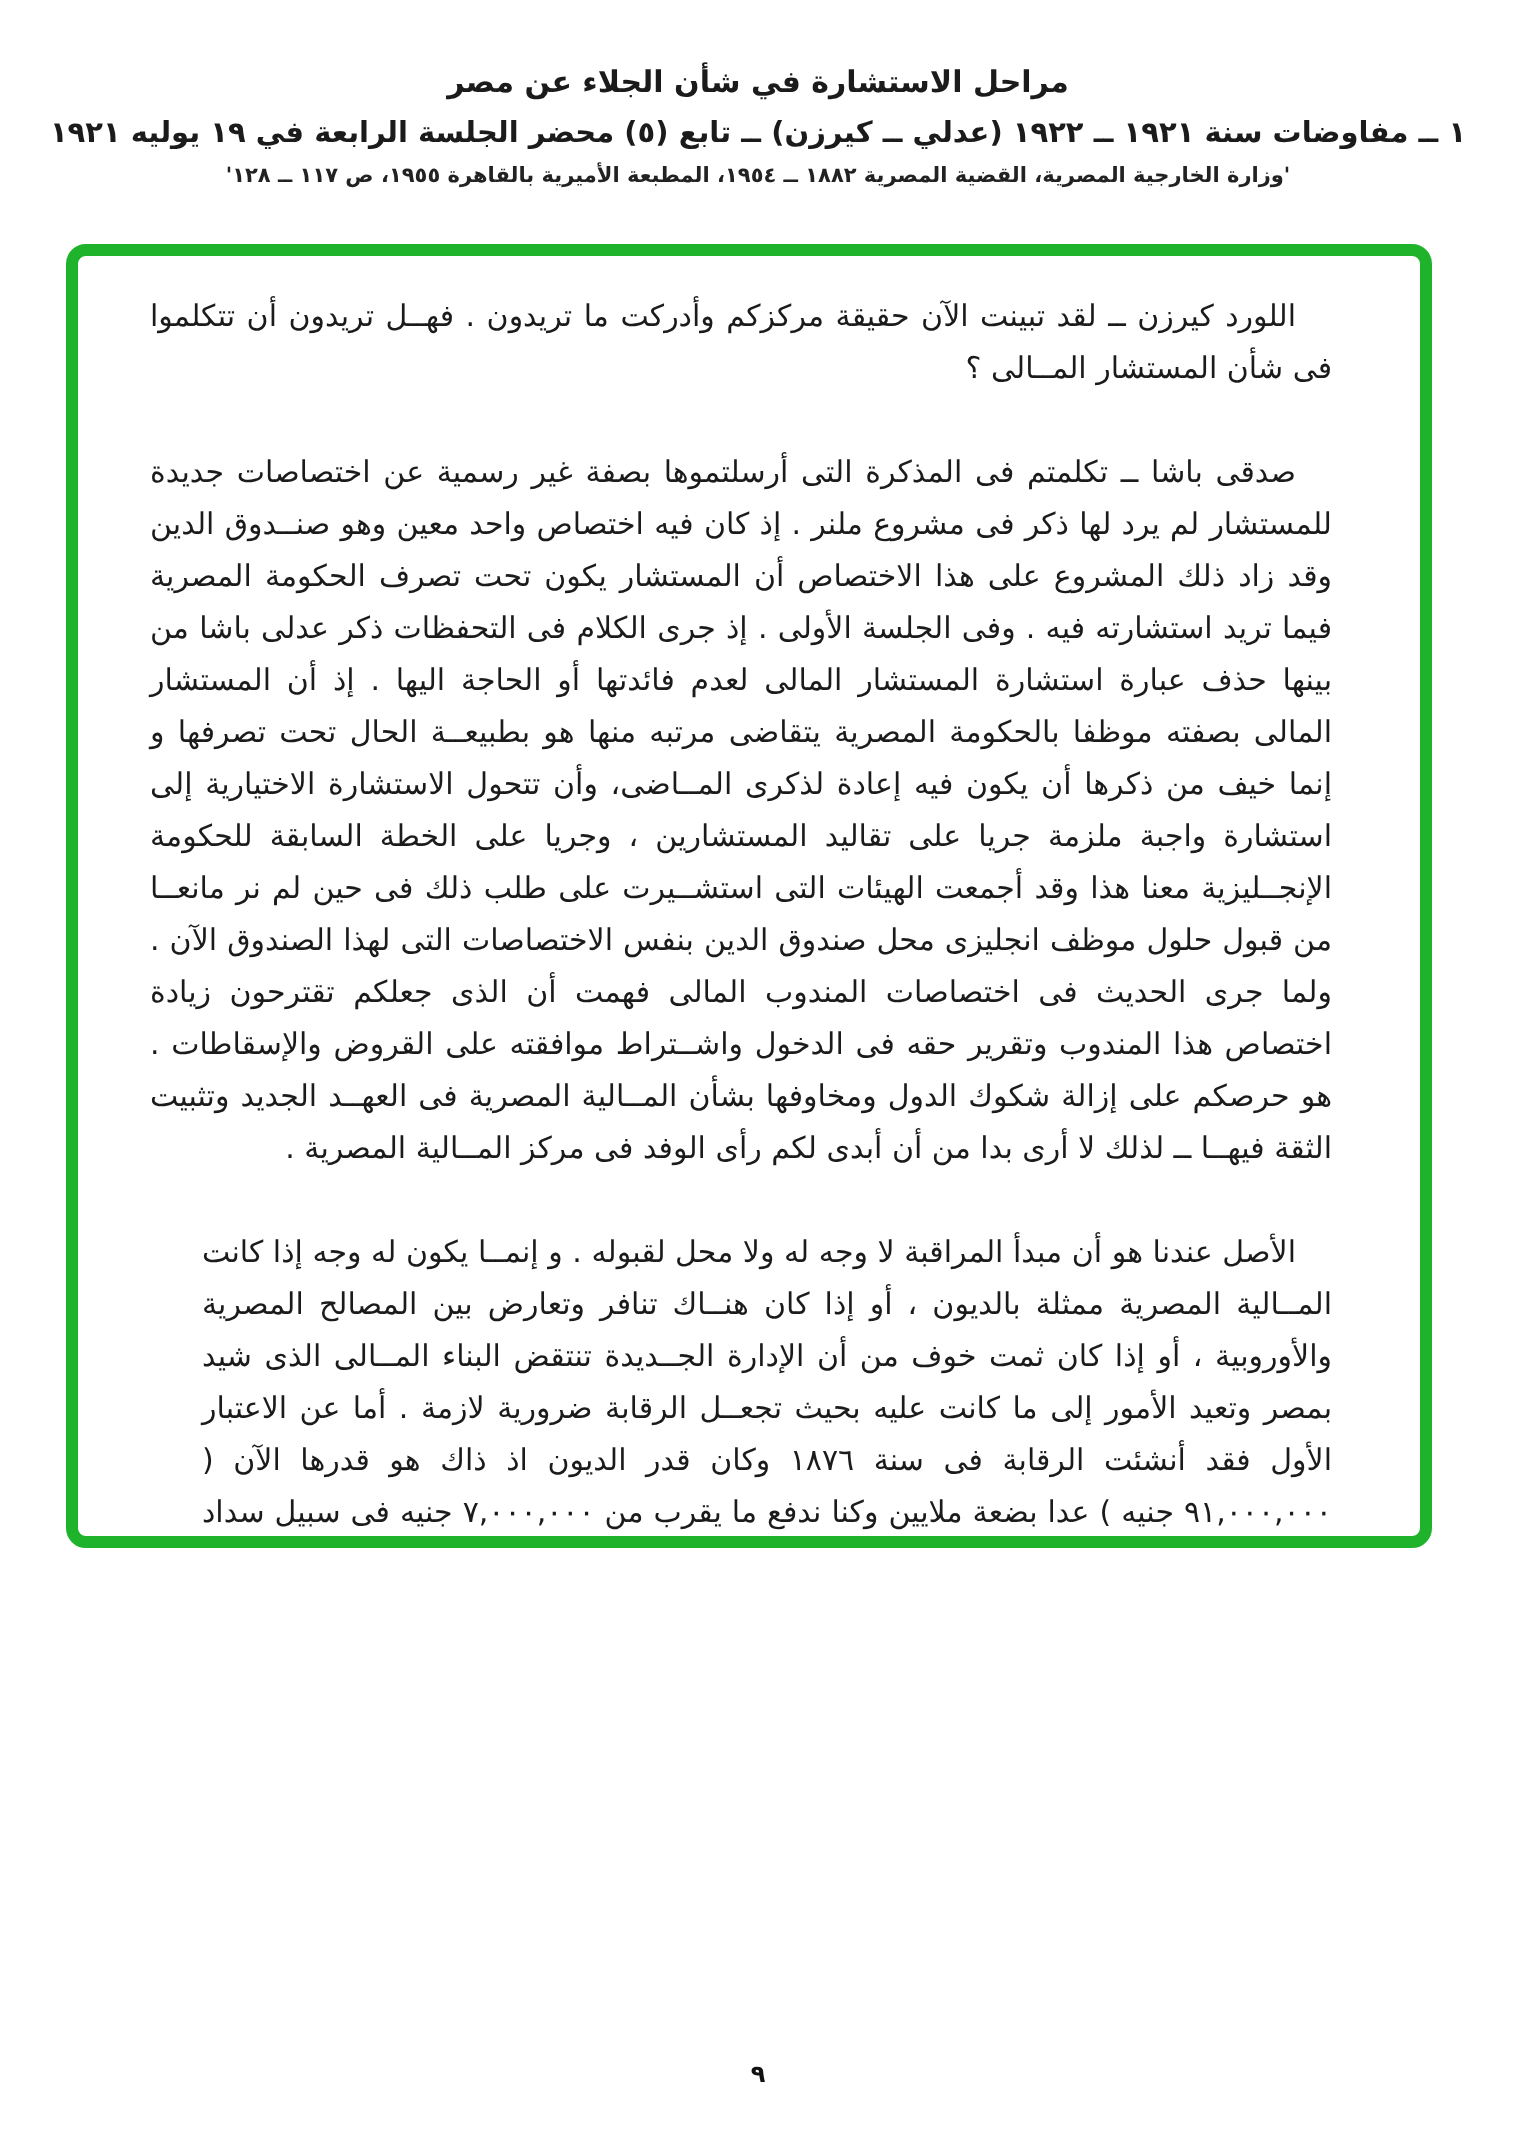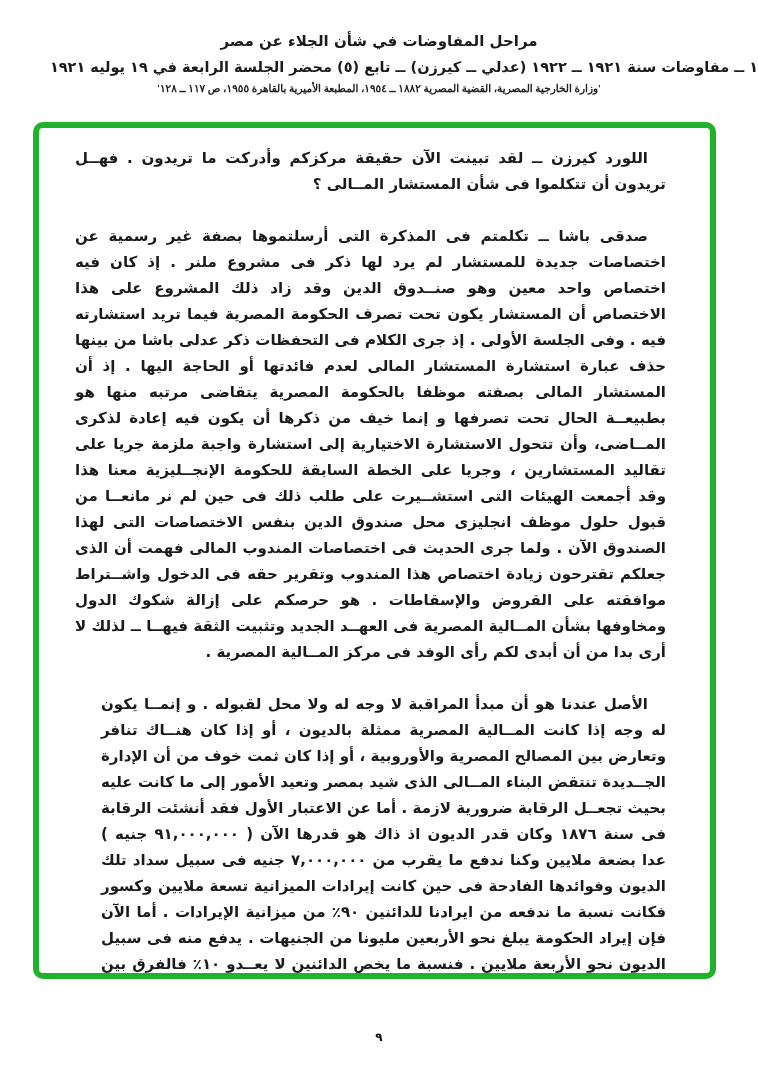--- a/index.html
+++ b/index.html
@@ -22,42 +22,39 @@
   }
   .header .title {
     font-size: 15px;
     font-weight: bold;
     letter-spacing: 0.2px;
   }
   .header .subtitle {
     font-size: 14.5px;
     font-weight: bold;
     margin-top: 9px;
-    text-align: right;
   }
   .header .source {
     font-size: 10.5px;
     font-weight: bold;
     margin-top: 7px;
     color: #222222;
-    font-family: Liberation Serif, serif;
   }
   .frame {
     position: absolute;
     left: 33px;
     top: 122px;
     width: 683px;
-    height: 857px;
+    height: 652px;
     border: 6px solid #1fb32c;
     border-radius: 10px;
     background: #ffffff;
     padding: 17px 44px 28px 36px;
     direction: rtl;
     overflow: hidden;
-    font-weight: bold;
   }
   .para {
     font-size: 15px;
     line-height: 26px;
     text-align: justify;
     text-indent: 18px;
     direction: rtl;
     color: #1b1b1b;
     margin-bottom: 26px;
   }
@@ -70,21 +67,21 @@
     text-align: center;
     font-size: 12px;
     font-weight: bold;
     color: #111111;
   }
 </style>
 </head>
 <body>
 
 <div class="header">
-  <div class="title">مراحل المفاوضات في شأن الجلاء عن مصر</div>
+  <div class="title">مراحل الاستشارة في شأن الجلاء عن مصر</div>
   <div class="subtitle">١ ــ مفاوضات سنة ١٩٢١ ــ ١٩٢٢ (عدلي ــ كيرزن) ــ تابع (٥) محضر الجلسة الرابعة في ١٩ يوليه ١٩٢١</div>
   <div class="source">'وزارة الخارجية المصرية، القضية المصرية ١٨٨٢ ــ ١٩٥٤، المطبعة الأميرية بالقاهرة ١٩٥٥، ص ١١٧ ــ ١٢٨'</div>
 </div>
 
 <div class="frame">
   <p class="para">اللورد كيرزن ــ لقد تبينت الآن حقيقة مركزكم وأدركت ما تريدون . فهــل تريدون أن تتكلموا فى شأن المستشار المــالى ؟</p>
   <p class="para">صدقى باشا ــ تكلمتم فى المذكرة التى أرسلتموها بصفة غير رسمية عن اختصاصات جديدة للمستشار لم يرد لها ذكر فى مشروع ملنر . إذ كان فيه اختصاص واحد معين وهو صنــدوق الدين وقد زاد ذلك المشروع على هذا الاختصاص أن المستشار يكون تحت تصرف الحكومة المصرية فيما تريد استشارته فيه . وفى الجلسة الأولى . إذ جرى الكلام فى التحفظات ذكر عدلى باشا من بينها حذف عبارة استشارة المستشار المالى لعدم فائدتها أو الحاجة اليها . إذ أن المستشار المالى بصفته موظفا بالحكومة المصرية يتقاضى مرتبه منها هو بطبيعــة الحال تحت تصرفها و إنما خيف من ذكرها أن يكون فيه إعادة لذكرى المــاضى، وأن تتحول الاستشارة الاختيارية إلى استشارة واجبة ملزمة جريا على تقاليد المستشارين ، وجريا على الخطة السابقة للحكومة الإنجــليزية معنا هذا وقد أجمعت الهيئات التى استشــيرت على طلب ذلك فى حين لم نر مانعــا من قبول حلول موظف انجليزى محل صندوق الدين بنفس الاختصاصات التى لهذا الصندوق الآن . ولما جرى الحديث فى اختصاصات المندوب المالى فهمت أن الذى جعلكم تقترحون زيادة اختصاص هذا المندوب وتقرير حقه فى الدخول واشــتراط موافقته على القروض والإسقاطات . هو حرصكم على إزالة شكوك الدول ومخاوفها بشأن المــالية المصرية فى العهــد الجديد وتثبيت الثقة فيهــا ــ لذلك لا أرى بدا من أن أبدى لكم رأى الوفد فى مركز المــالية المصرية .</p>
   <p class="para">الأصل عندنا هو أن مبدأ المراقبة لا وجه له ولا محل لقبوله . و إنمــا يكون له وجه إذا كانت المــالية المصرية ممثلة بالديون ، أو إذا كان هنــاك تنافر وتعارض بين المصالح المصرية والأوروبية ، أو إذا كان ثمت خوف من أن الإدارة الجــديدة تنتقض البناء المــالى الذى شيد بمصر وتعيد الأمور إلى ما كانت عليه بحيث تجعــل الرقابة ضرورية لازمة . أما عن الاعتبار الأول فقد أنشئت الرقابة فى سنة ١٨٧٦ وكان قدر الديون اذ ذاك هو قدرها الآن ( ٩١,٠٠٠,٠٠٠ جنيه ) عدا بضعة ملايين وكنا ندفع ما يقرب من ٧,٠٠٠,٠٠٠ جنيه فى سبيل سداد تلك الديون وفوائدها الفادحة فى حين كانت إيرادات الميزانية تسعة ملايين وكسور فكانت نسبة ما ندفعه من ايرادنا للدائنين ٩٠٪ من ميزانية الإيرادات . أما الآن فإن إيراد الحكومة يبلغ نحو الأربعين مليونا من الجنيهات . يدفع منه فى سبيل الديون نحو الأربعة ملايين . فنسبة ما يخص الدائنين لا يعــدو ١٠٪ فالفرق بين الحالتين شاسع . كذلك الفرق فيما يتعلق بالثروة الأهلية فقد بلغت فوق المليار جنيه . ونقصت ديون الأفراد نقصا كبيرا . فى حين زادت رؤوس الأموال والودائع التى لمصر فى الخارج . فلنا قراطيس مالية على الخارج بنحو مائة مليون ، منها اثنان وثلاثون مليونا صكوكا على الخزينة البريطانية . وهى جزء كبير مما يجب أن يكون مقابل البنكنوت المصرى بحسب أحكام القانون الذى رخص باصداره . وثلث الدين المصرى موجود فى مصر</p>
 </div>
 

